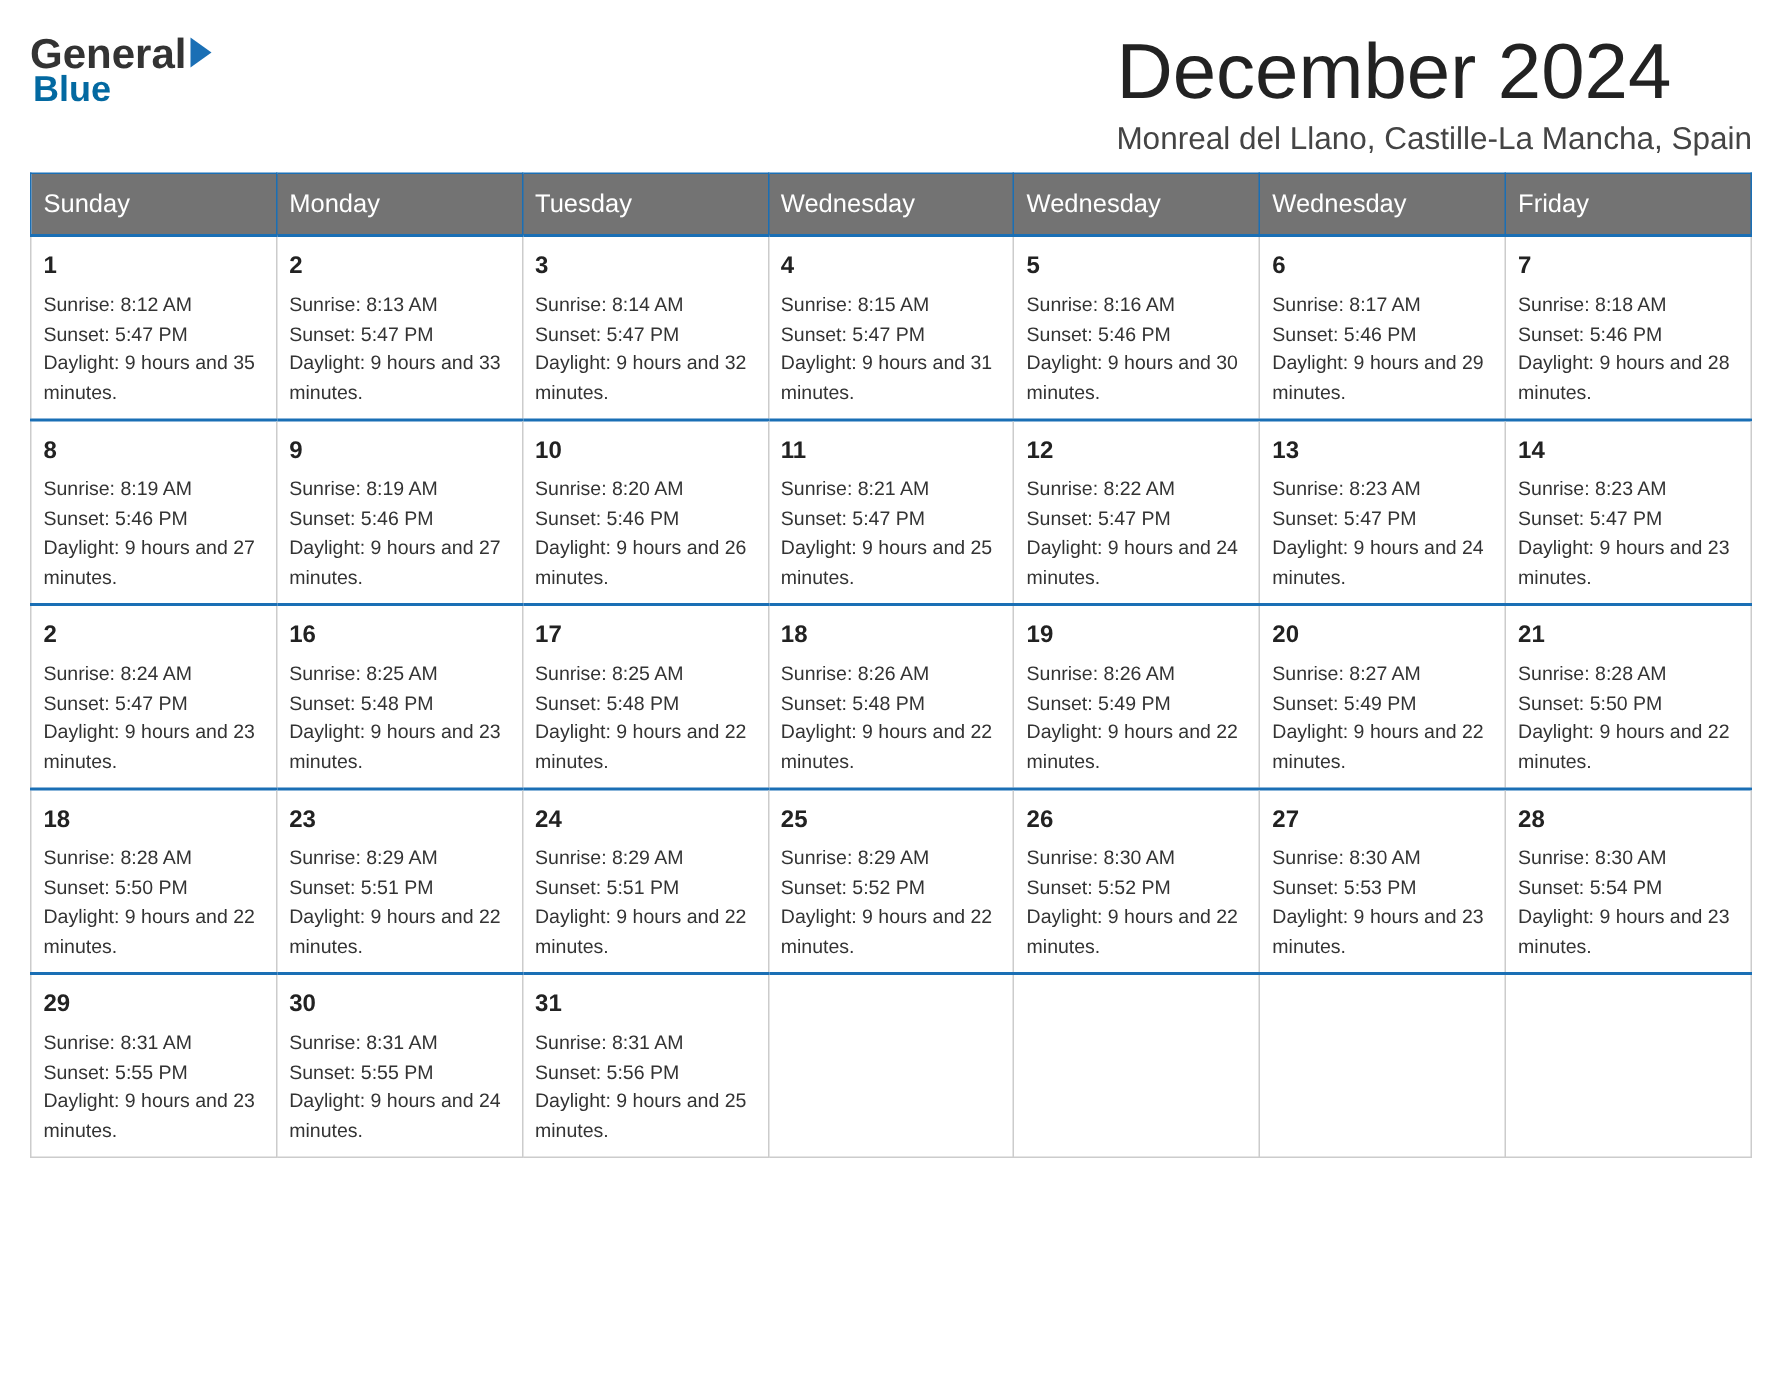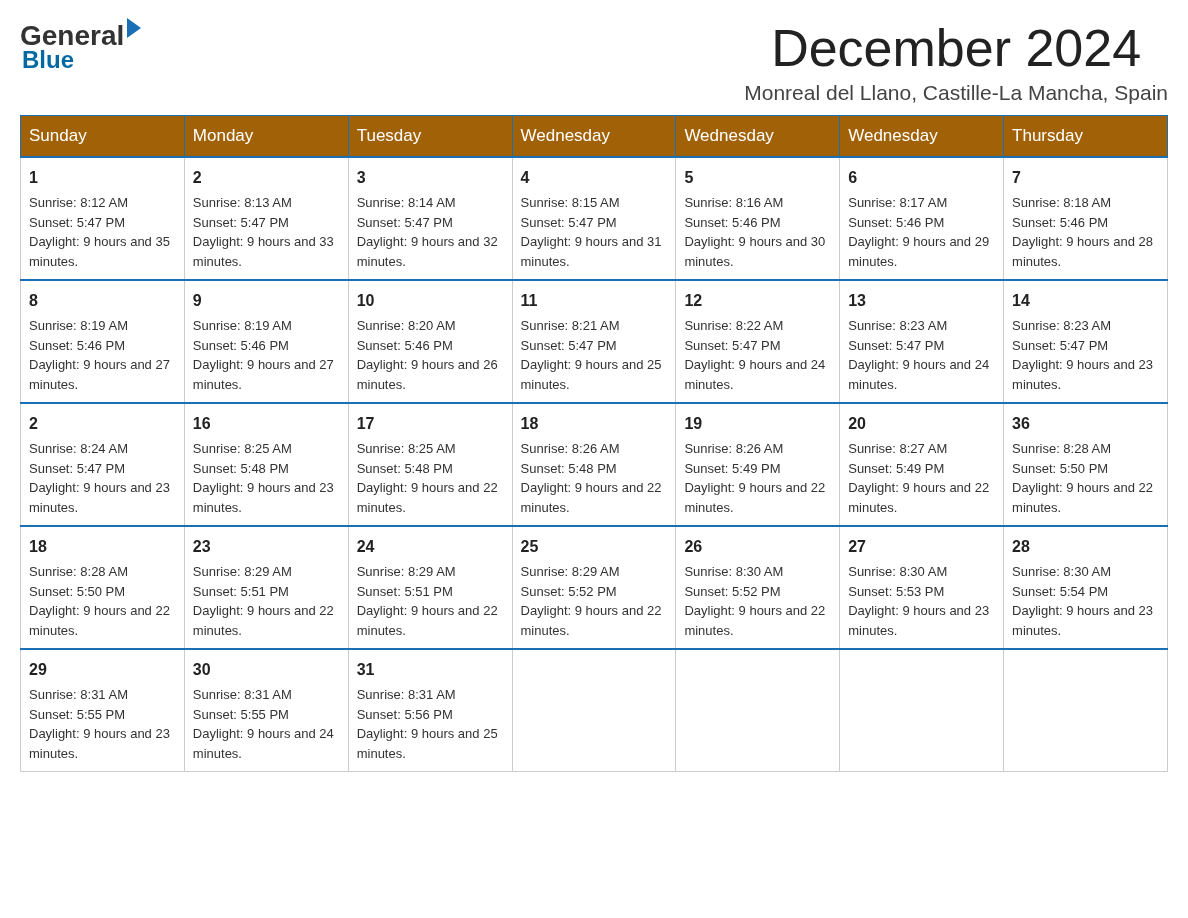--- a/index.html
+++ b/index.html
@@ -19,58 +19,59 @@
     .logo {
       display: flex;
       flex-direction: column;
       align-items: flex-start;
     }
     .logo-general {
       font-size: 28px;
       font-weight: bold;
       color: #333;
       display: flex;
+      align-items: center;
     }
     .logo-general .arrow {
       width: 0;
       height: 0;
       border-left: 14px solid #1a6fb5;
       border-top: 10px solid transparent;
       border-bottom: 10px solid transparent;
       margin-left: 3px;
       margin-top: -2px;
     }
     .logo-blue {
       font-size: 24px;
       font-weight: bold;
       color: #0369a1;
       margin-top: -6px;
       margin-left: 2px;
     }
     .title-block {
-      text-align: center;
+      text-align: left;
     }
     .month-title {
       font-size: 52px;
       font-weight: normal;
       color: #222;
       line-height: 1.1;
     }
     .location-title {
       font-size: 21px;
       color: #444;
       margin-top: 4px;
     }
     .calendar {
       width: 100%;
       border-collapse: collapse;
       margin-top: 10px;
     }
     .calendar th {
-      background: #a16207;
+      background: #737373;
       color: #fff;
       font-size: 17px;
       font-weight: normal;
       padding: 10px 8px;
       text-align: left;
       border: 1px solid #1a6fb5;
     }
     .calendar td {
       vertical-align: top;
       padding: 8px;
@@ -122,21 +123,21 @@
 
 <table class="calendar">
   <thead>
     <tr>
     <th>Sunday</th>
         <th>Monday</th>
         <th>Tuesday</th>
         <th>Wednesday</th>
         <th>Wednesday</th>
         <th>Wednesday</th>
-        <th>Thursday</th>
+        <th>Friday</th>
       </tr>
   </thead>
   <tbody id="calendar-body">
   <tr class="week-row">
         <td><span class="day-number">1</span>Sunrise: 8:12 AM<br>Sunset: 5:47 PM<br>Daylight: 9 hours and 35 minutes.</td>
         <td><span class="day-number">2</span>Sunrise: 8:13 AM<br>Sunset: 5:47 PM<br>Daylight: 9 hours and 33 minutes.</td>
         <td><span class="day-number">3</span>Sunrise: 8:14 AM<br>Sunset: 5:47 PM<br>Daylight: 9 hours and 32 minutes.</td>
         <td><span class="day-number">4</span>Sunrise: 8:15 AM<br>Sunset: 5:47 PM<br>Daylight: 9 hours and 31 minutes.</td>
         <td><span class="day-number">5</span>Sunrise: 8:16 AM<br>Sunset: 5:46 PM<br>Daylight: 9 hours and 30 minutes.</td>
         <td><span class="day-number">6</span>Sunrise: 8:17 AM<br>Sunset: 5:46 PM<br>Daylight: 9 hours and 29 minutes.</td>
@@ -151,21 +152,21 @@
         <td><span class="day-number">13</span>Sunrise: 8:23 AM<br>Sunset: 5:47 PM<br>Daylight: 9 hours and 24 minutes.</td>
         <td><span class="day-number">14</span>Sunrise: 8:23 AM<br>Sunset: 5:47 PM<br>Daylight: 9 hours and 23 minutes.</td>
       </tr>
       <tr class="week-row">
         <td><span class="day-number">2</span>Sunrise: 8:24 AM<br>Sunset: 5:47 PM<br>Daylight: 9 hours and 23 minutes.</td>
         <td><span class="day-number">16</span>Sunrise: 8:25 AM<br>Sunset: 5:48 PM<br>Daylight: 9 hours and 23 minutes.</td>
         <td><span class="day-number">17</span>Sunrise: 8:25 AM<br>Sunset: 5:48 PM<br>Daylight: 9 hours and 22 minutes.</td>
         <td><span class="day-number">18</span>Sunrise: 8:26 AM<br>Sunset: 5:48 PM<br>Daylight: 9 hours and 22 minutes.</td>
         <td><span class="day-number">19</span>Sunrise: 8:26 AM<br>Sunset: 5:49 PM<br>Daylight: 9 hours and 22 minutes.</td>
         <td><span class="day-number">20</span>Sunrise: 8:27 AM<br>Sunset: 5:49 PM<br>Daylight: 9 hours and 22 minutes.</td>
-        <td><span class="day-number">36</span>Sunrise: 8:28 AM<br>Sunset: 5:50 PM<br>Daylight: 9 hours and 22 minutes.</td>
+        <td><span class="day-number">21</span>Sunrise: 8:28 AM<br>Sunset: 5:50 PM<br>Daylight: 9 hours and 22 minutes.</td>
       </tr>
       <tr class="week-row">
         <td><span class="day-number">18</span>Sunrise: 8:28 AM<br>Sunset: 5:50 PM<br>Daylight: 9 hours and 22 minutes.</td>
         <td><span class="day-number">23</span>Sunrise: 8:29 AM<br>Sunset: 5:51 PM<br>Daylight: 9 hours and 22 minutes.</td>
         <td><span class="day-number">24</span>Sunrise: 8:29 AM<br>Sunset: 5:51 PM<br>Daylight: 9 hours and 22 minutes.</td>
         <td><span class="day-number">25</span>Sunrise: 8:29 AM<br>Sunset: 5:52 PM<br>Daylight: 9 hours and 22 minutes.</td>
         <td><span class="day-number">26</span>Sunrise: 8:30 AM<br>Sunset: 5:52 PM<br>Daylight: 9 hours and 22 minutes.</td>
         <td><span class="day-number">27</span>Sunrise: 8:30 AM<br>Sunset: 5:53 PM<br>Daylight: 9 hours and 23 minutes.</td>
         <td><span class="day-number">28</span>Sunrise: 8:30 AM<br>Sunset: 5:54 PM<br>Daylight: 9 hours and 23 minutes.</td>
       </tr>

